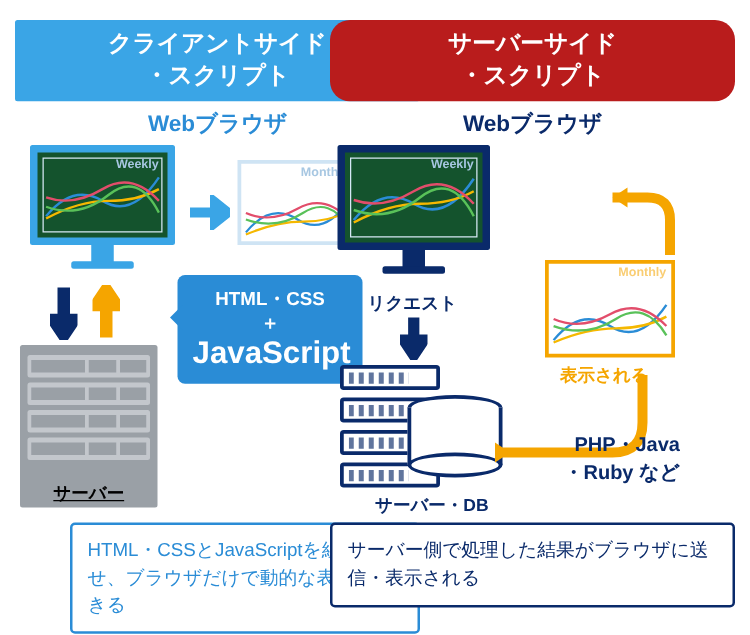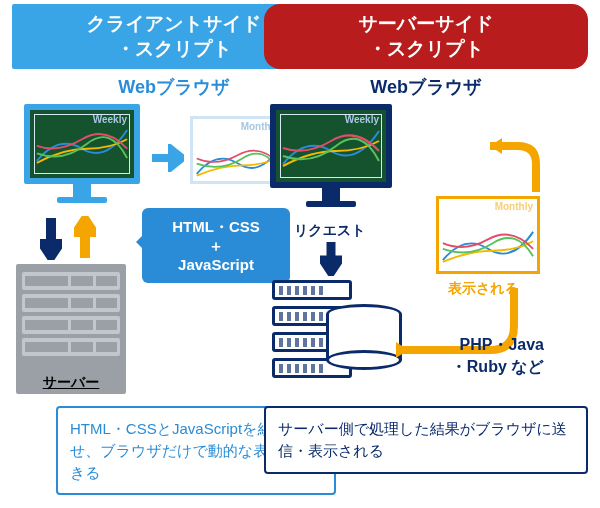--- a/index.html
+++ b/index.html
@@ -6,21 +6,21 @@
   body {
     width: 600px;
     height: 508px;
     font-family: "Hiragino Sans", "Meiryo", sans-serif;
     background: #fff;
     position: relative;
     font-size: 14px;
   }
   .col {
     position: absolute;
-    top: 4px;
+    top: 16px;
     width: 324px;
   }
   .col-left { left: 12px; }
   .col-right { right: 12px; }
 
   
   .title-bar {
     color: #fff;
     font-weight: bold;
     font-size: 19px;
@@ -95,21 +95,21 @@
   .callout {
     position: absolute;
     background: #2a8cd6;
     color: #fff;
     border-radius: 6px;
     padding: 10px 12px;
     text-align:center;
     font-weight:bold;
     font-size:15px;
   }
-  .callout .js { font-size:15px; }
+  .callout .js { font-size:25px; }
   .callout::before {
     content:"";
     position:absolute;
     width:0;height:0;
     left:-16px; top:24px;
     border:10px solid transparent;
     border-right-color:#2a8cd6;
   }
 
   
@@ -330,20 +330,21 @@
         <div class="unit"></div>
         <div class="unit"></div>
         <div class="unit"></div>
     </div>
   </div>
   <div class="db" style="left:62px;top:300px;">
     <div class="disk"></div>
       <div class="body"></div>
       <div class="disk bot"></div>
   </div>
+  <div class="sdb-label" style="left:36px;top:380px;">サーバー・DB</div>
 
   <div class="arrow" style="left:130px;top:124px;">
     <svg width="150" height="250">
       <path d="M8 222 H96 Q120 222 120 198 V160" stroke="#f5a500" stroke-width="8" fill="none"></path>
       <path d="M96 18 H124 Q142 18 142 36 V64" stroke="#f5a500" stroke-width="8" fill="none"></path>
       <path d="M14 222 L2 214 L2 230 Z" fill="#f5a500"></path>
       <path d="M96 18 L108 10 L108 26 Z" fill="#f5a500"></path>
     </svg>
   </div>
 

